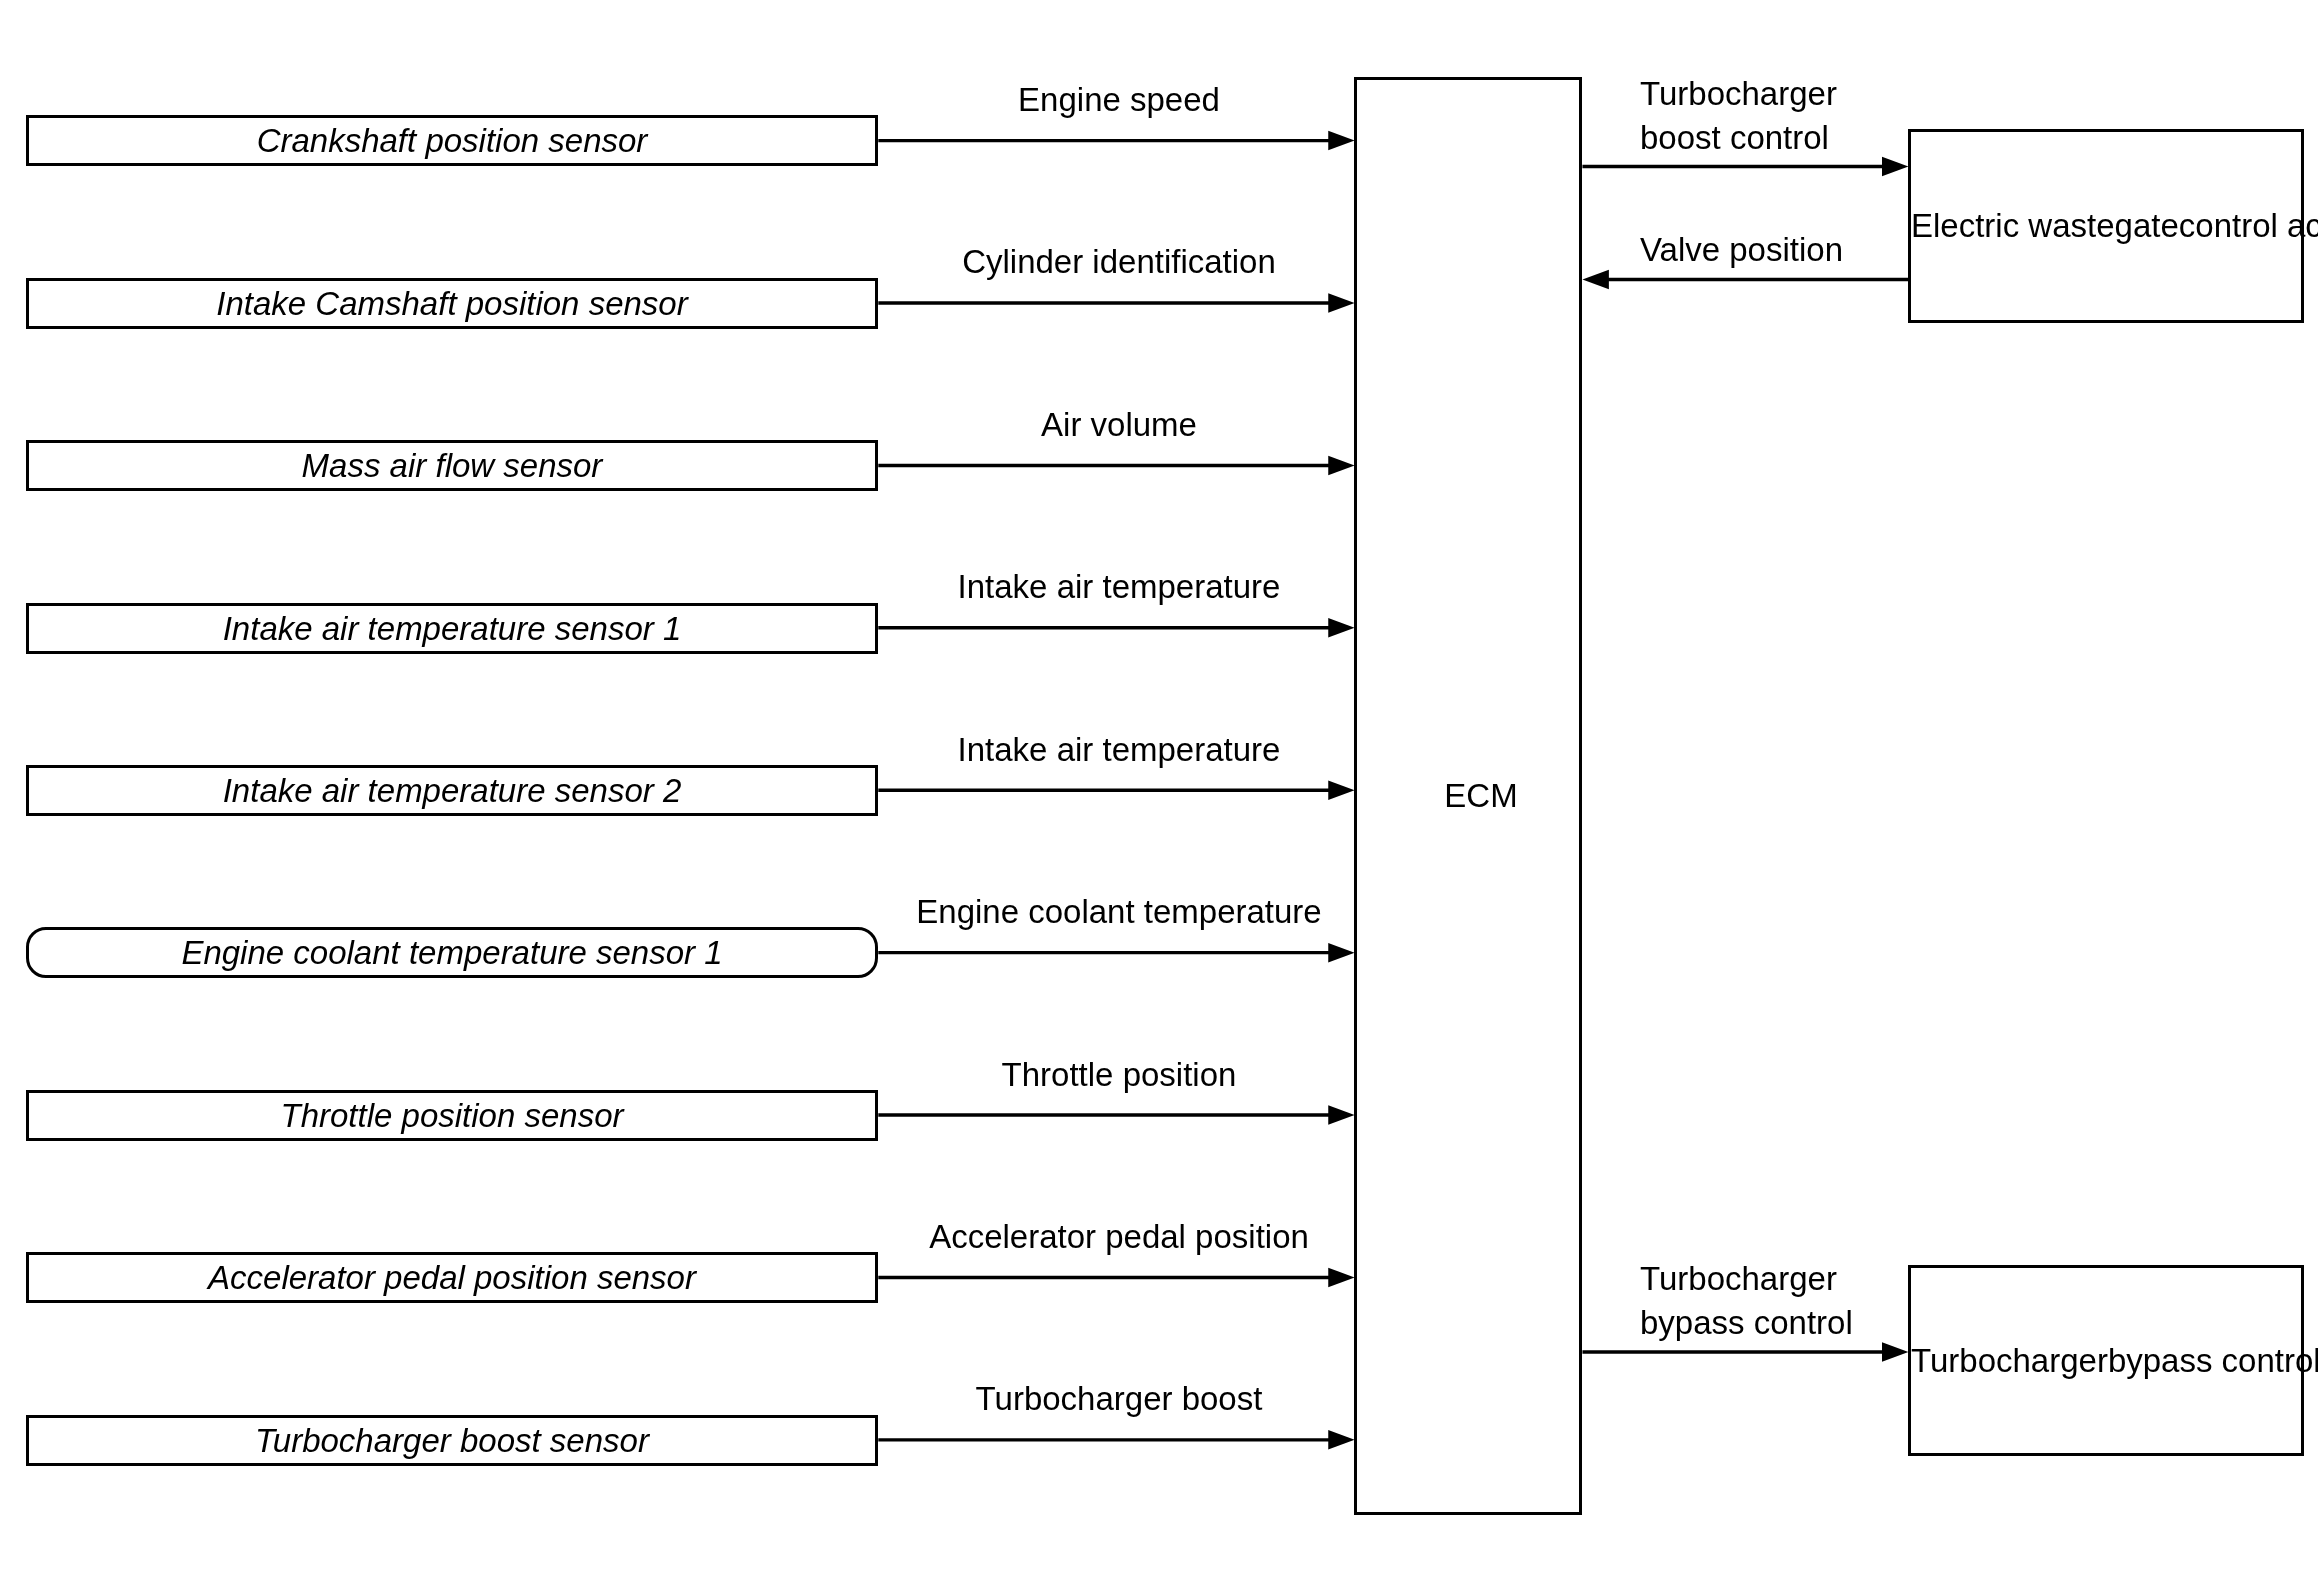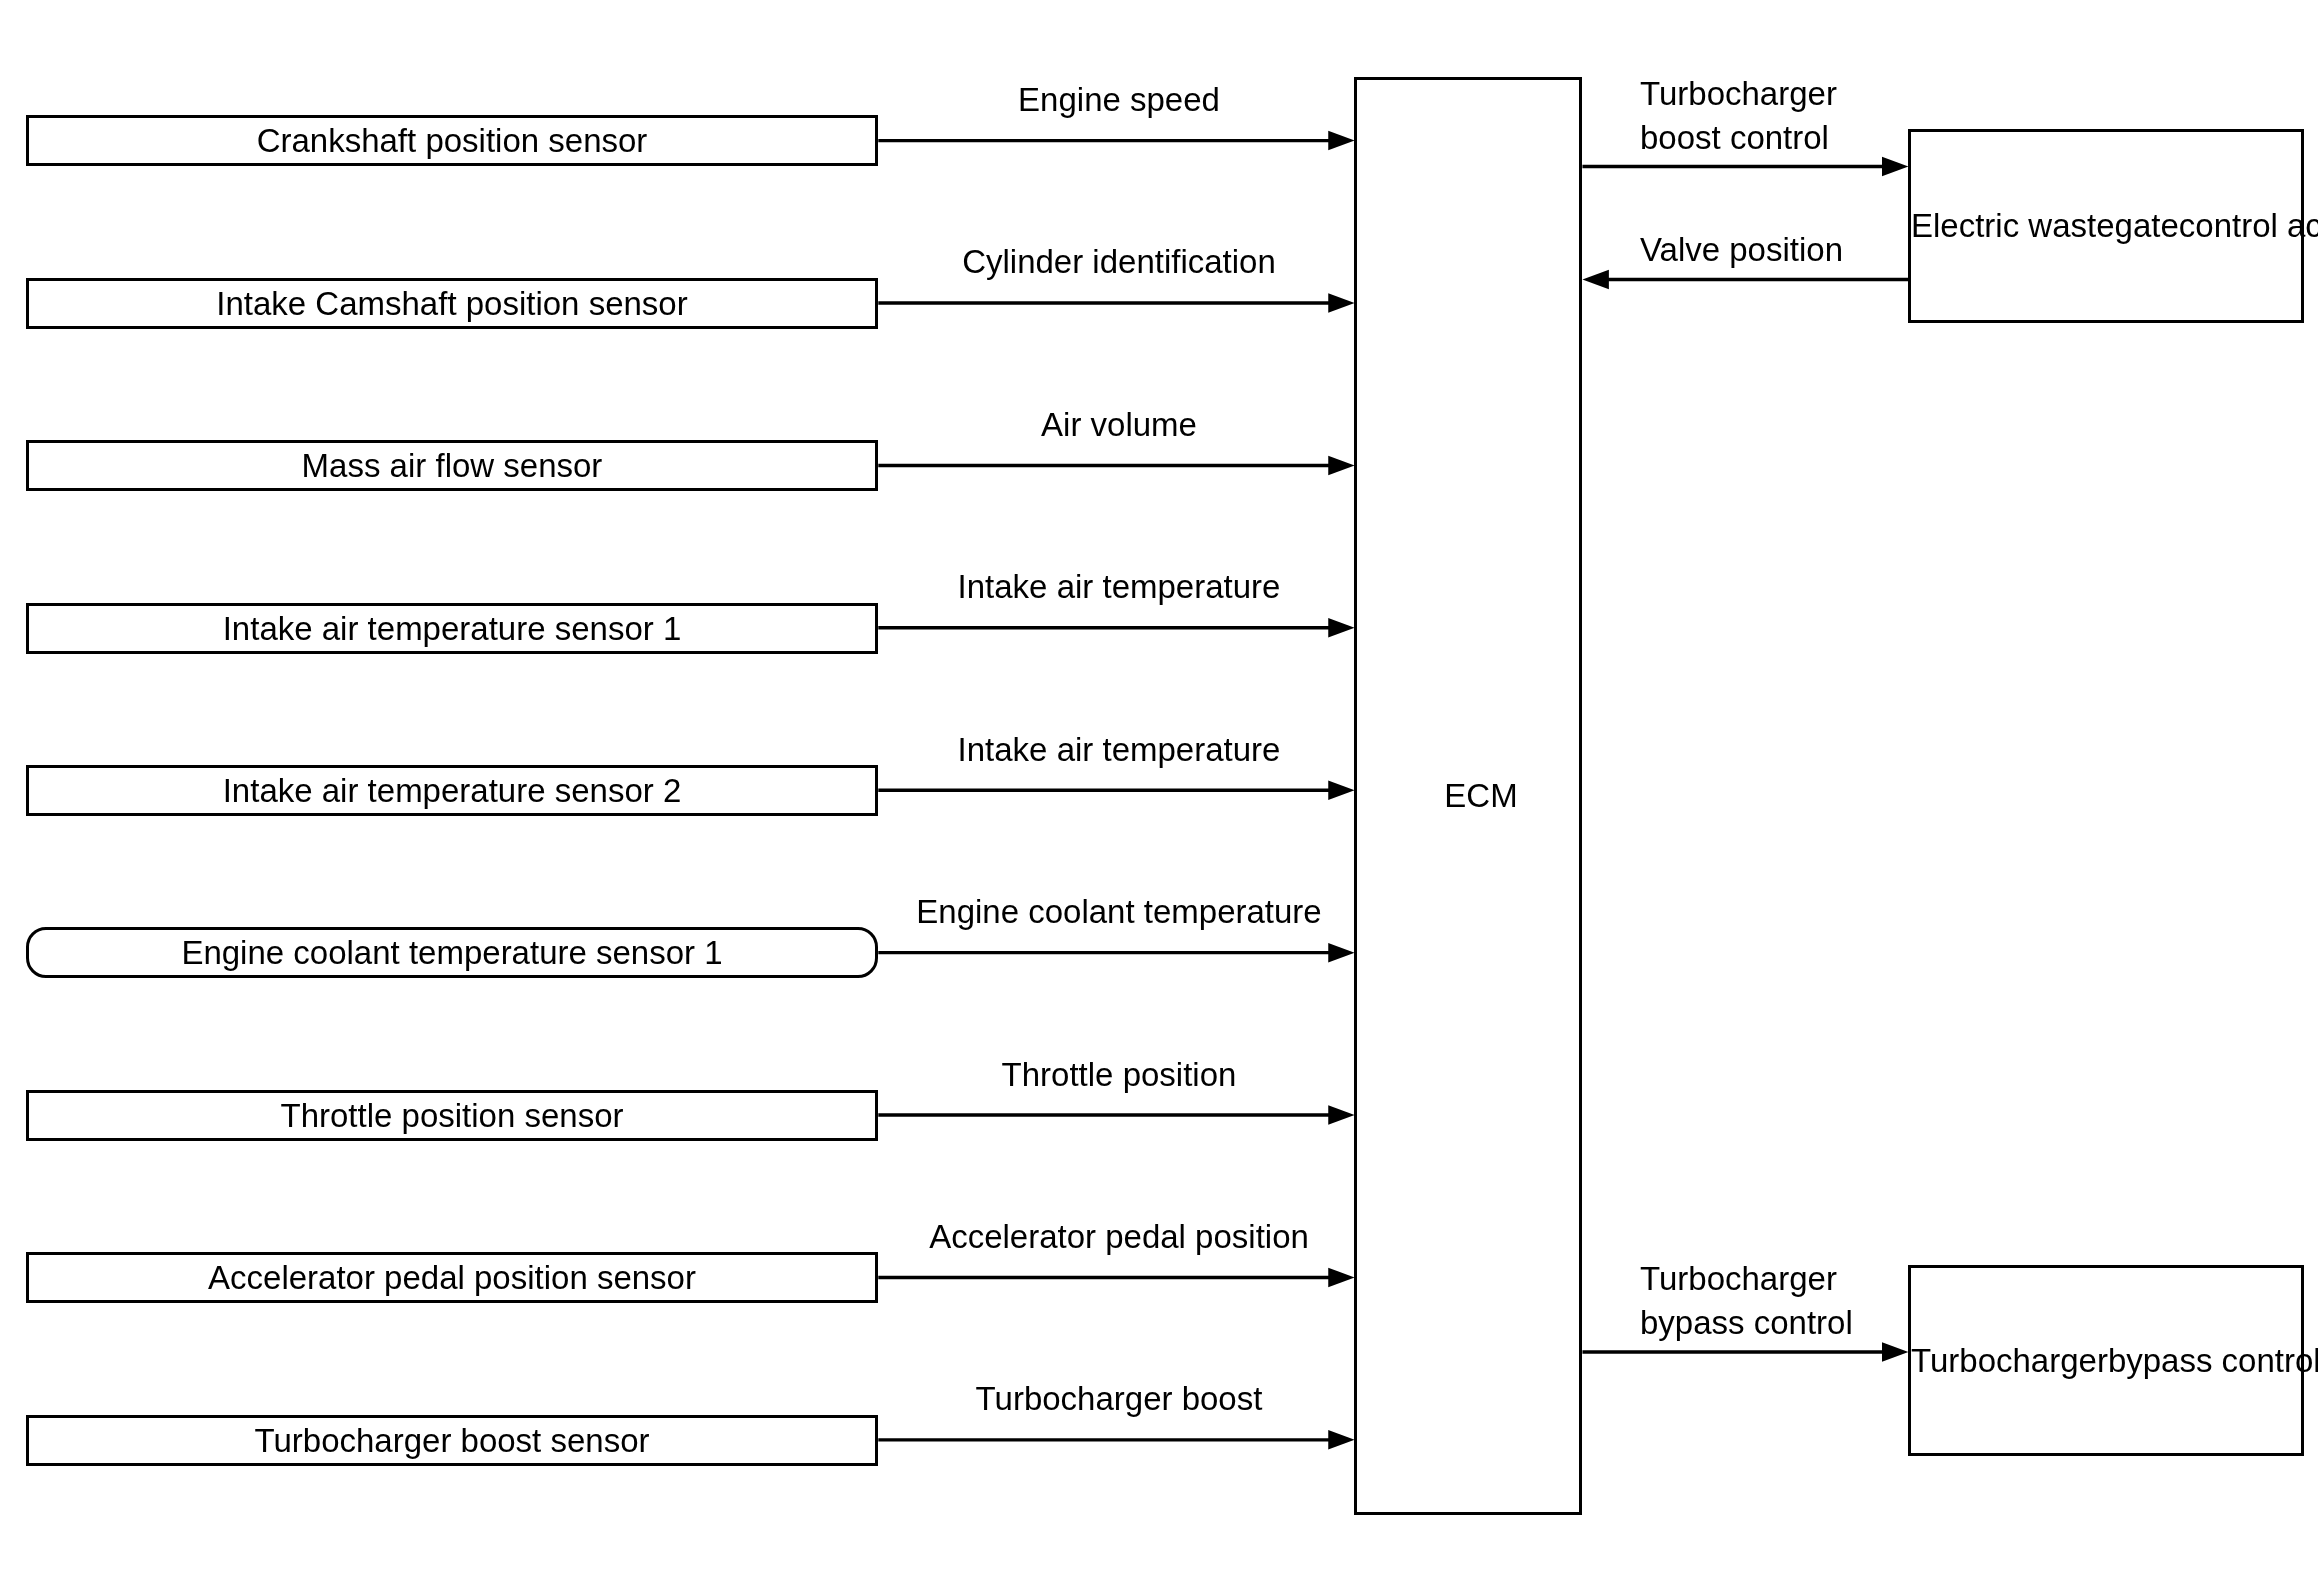--- a/index.html
+++ b/index.html
@@ -27,20 +27,21 @@
     position: absolute;
     box-sizing: border-box;
     border: 3.4px solid #000000;
     background: #ffffff;
     display: flex;
     align-items: center;
     justify-content: center;
     font-size: 33px;
     line-height: 1;
     white-space: nowrap;
+    font-style: italic;
   }
   .signal-label {
     position: absolute;
     font-size: 33px;
     line-height: 36px;
     text-align: center;
     white-space: nowrap;
   }
   .ecm-box {
     position: absolute;

